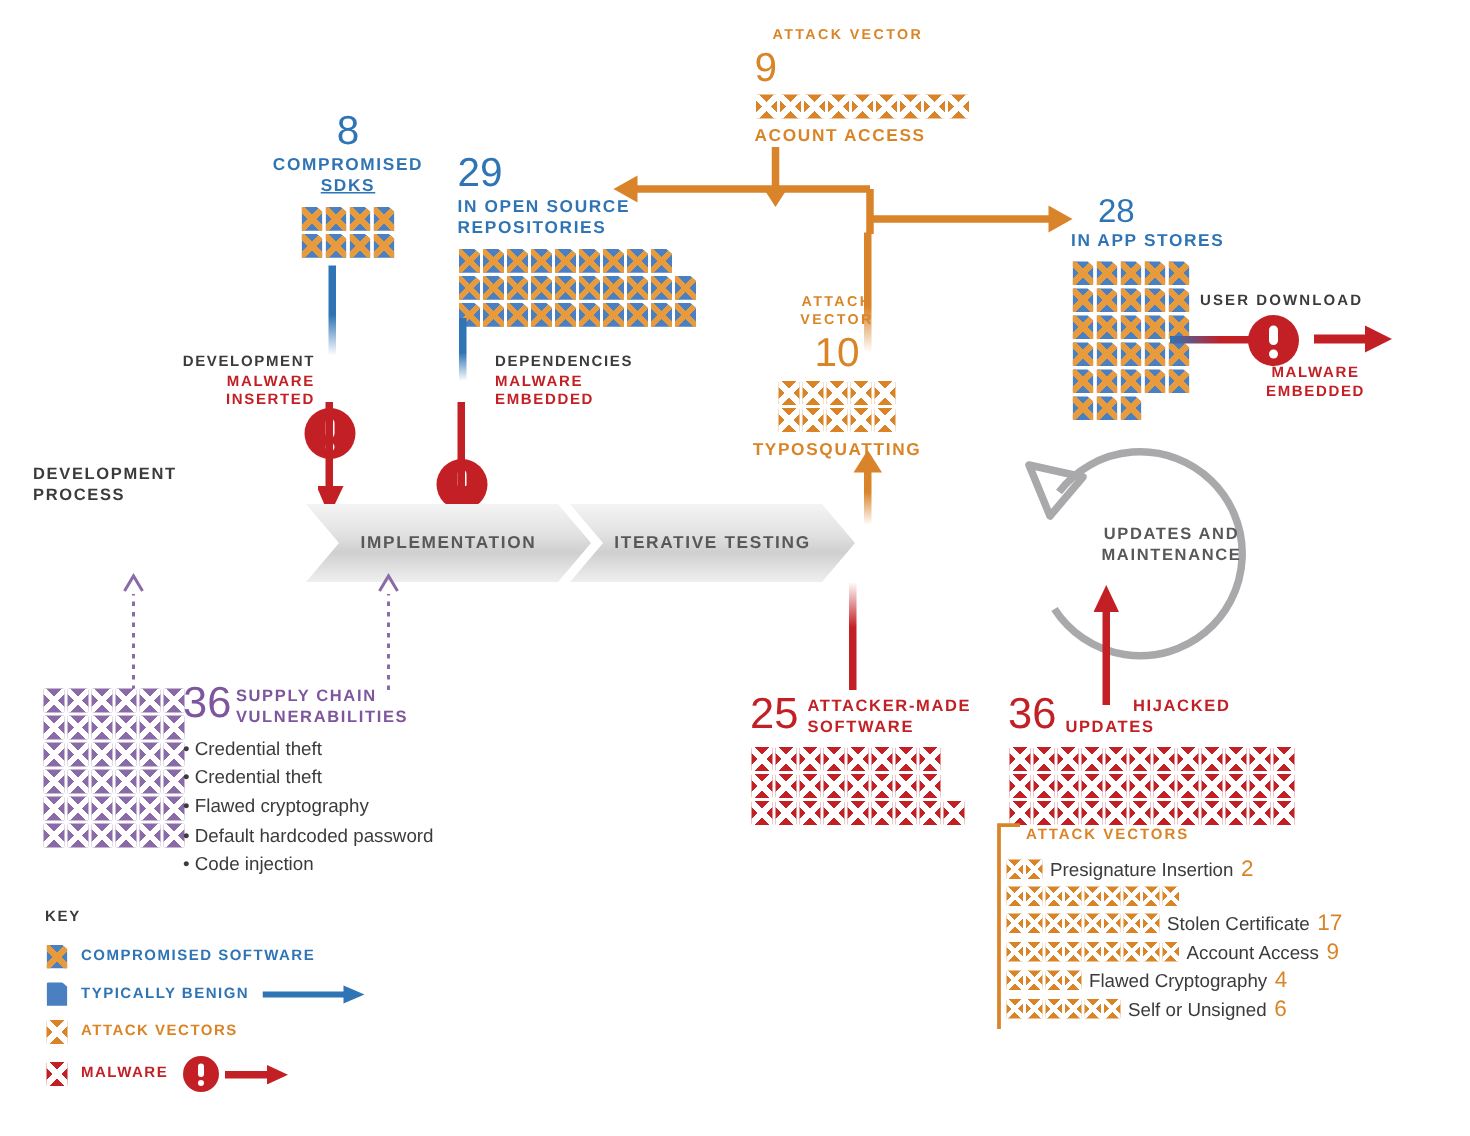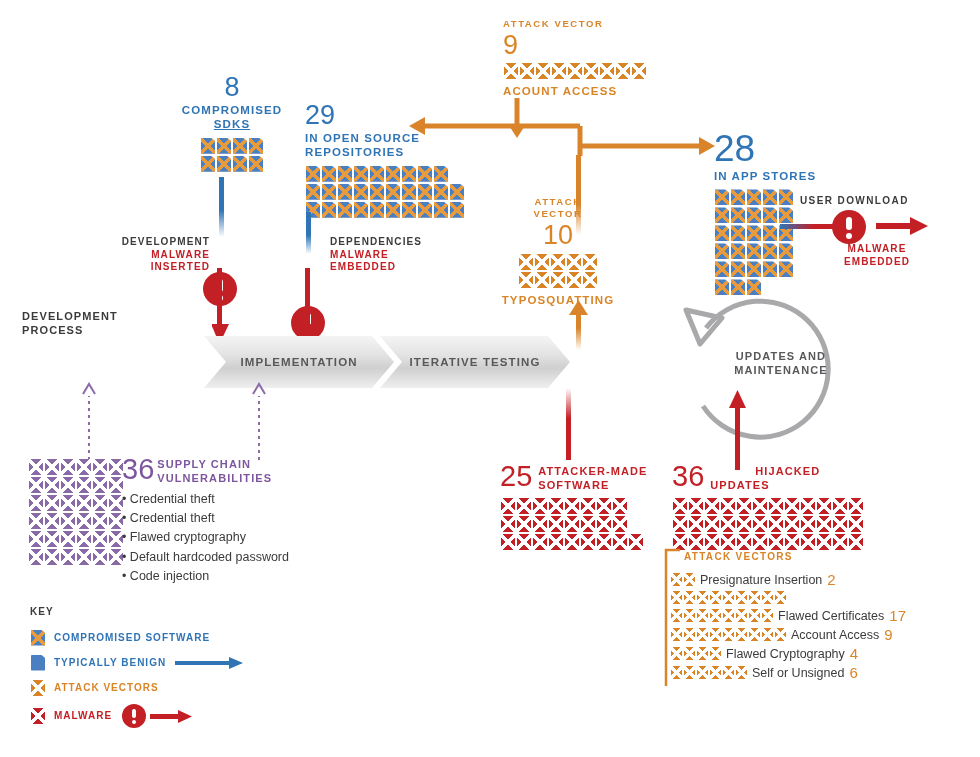--- a/index.html
+++ b/index.html
@@ -81,21 +81,21 @@
   .vectxt{font-size:12.5px;color:#3b3b3d;margin-left:4px;white-space:nowrap;}
   .vecnum{font-size:15px;color:#d98527;margin-left:5px;}
   .bullet{font-size:12.5px;color:#3b3b3d;line-height:1.55;}
 </style>
 </head>
 <body>
 
 <div class="canvas">
 
   <div class="abs" style="left:503px;top:18px;">
-    <div class="cap orange" style="font-size:9.5px;letter-spacing:1.6px;">ATTACK VECTOR</div>
+    <div class="cap orange" style="font-size:9.5px;letter-spacing:1.6px;margin-left:12px;">ATTACK VECTOR</div>
     <div class="num orange" style="font-size:27px;margin-top:2px;">9</div>
     <div class="grid" style="margin-top:3px;">
       <div class="row">
         <span class="ic ic-orange"></span>
         <span class="ic ic-orange"></span>
         <span class="ic ic-orange"></span>
         <span class="ic ic-orange"></span>
       </div>
       <div class="row">
         <span class="ic ic-orange"></span>
@@ -218,21 +218,21 @@
       <linearGradient id="ofade" x1="0" y1="1" x2="0" y2="0">
         <stop offset="0%" stop-color="#d9842a" stop-opacity="0"></stop>
         <stop offset="55%" stop-color="#d9842a" stop-opacity="1"></stop>
       </linearGradient>
     </defs>
     <rect x="10" y="10" width="5" height="40" fill="url(#ofade)"></rect>
     <polygon points="12.5,0 3,15 22,15" fill="#d9842a"></polygon>
   </svg>
 
   <div class="abs" style="left:714px;top:130px;">
-    <div class="num blue" style="font-size:37px;">28</div>
+    <div class="num blue" style="font-size:22px;margin-left:18px;">28</div>
     <div class="cap blue" style="font-size:11.5px;margin-top:2px;">IN APP STORES</div>
     <div class="grid" style="margin-top:5px;width:90px;">
       <div class="row">
           <span class="ic ic-blue dogear"></span>
           <span class="ic ic-blue dogear"></span>
           <span class="ic ic-blue dogear"></span>
           <span class="ic ic-blue dogear"></span>
           <span class="ic ic-blue dogear"></span>
         </div>
       <div class="row">
@@ -544,21 +544,21 @@
     </div>
     <div class="vecrow">
       <span class="ic ic-orange small"></span>
         <span class="ic ic-orange small"></span>
         <span class="ic ic-orange small"></span>
         <span class="ic ic-orange small"></span>
         <span class="ic ic-orange small"></span>
         <span class="ic ic-orange small"></span>
         <span class="ic ic-orange small"></span>
         <span class="ic ic-orange small"></span>
-      <span class="vectxt">Flawed Certificates</span>
+      <span class="vectxt">Stolen Certificate</span>
       <span class="vecnum">17</span>
     </div>
 
     <div class="vecrow">
       <span class="ic ic-orange small"></span>
         <span class="ic ic-orange small"></span>
         <span class="ic ic-orange small"></span>
         <span class="ic ic-orange small"></span>
         <span class="ic ic-orange small"></span>
         <span class="ic ic-orange small"></span>

